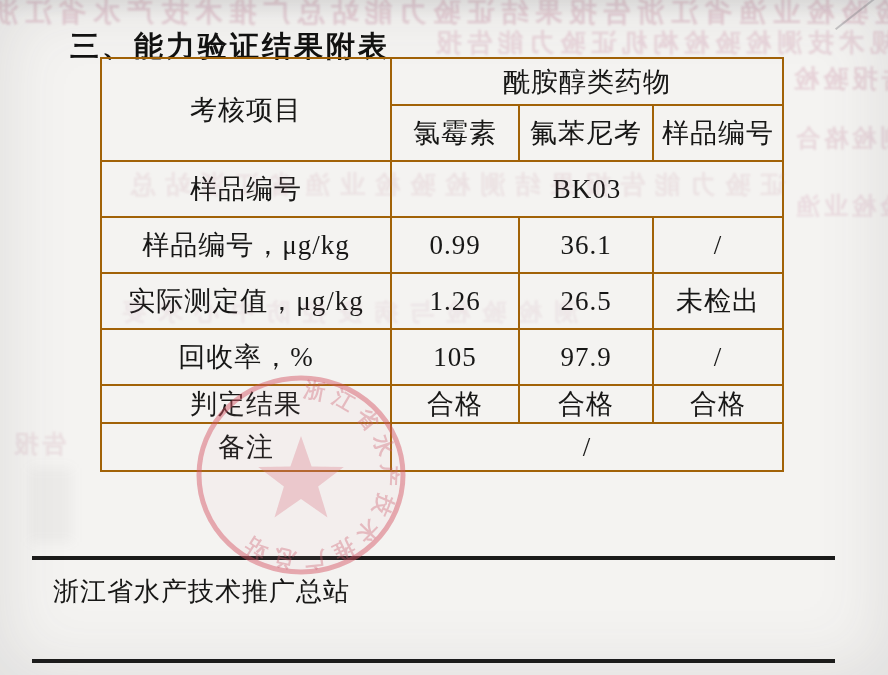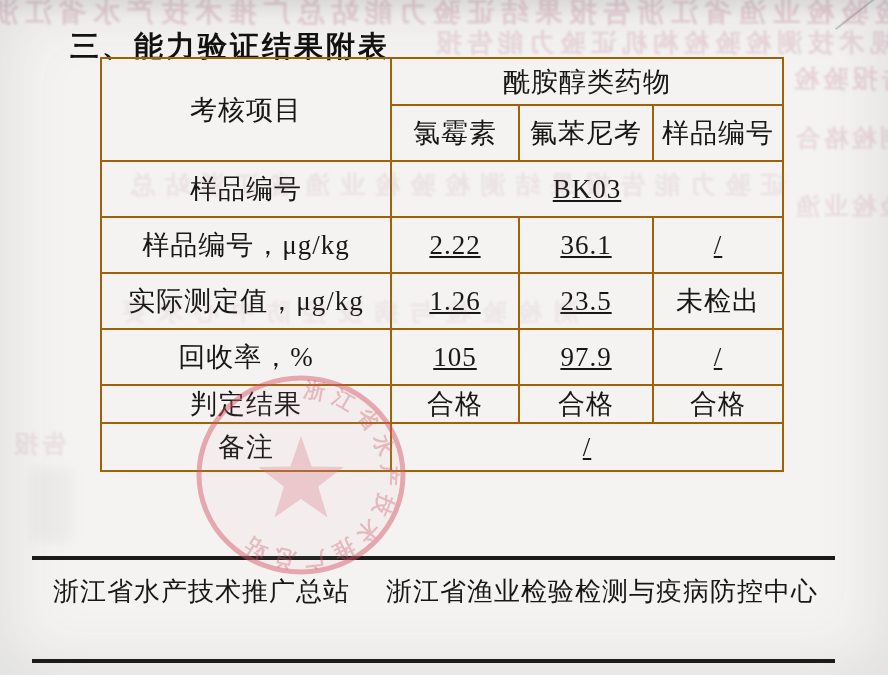--- a/index.html
+++ b/index.html
@@ -32,21 +32,21 @@
     background:transparent;
   }
   table.results td{border:2px solid #a16207;padding:0;font-size:27px;letter-spacing:1px;}
   tr.r-group{height:47px;}
   tr.r-drugs{height:56px;}
   tr.r-data{height:56px;margin-left:14px;}
   tr.r-judge{height:34px;}
   tr.r-note{height:48px;padding-left:41px;}
   td.group{font-size:28px;letter-spacing:3px;}
   td.corner{font-size:28px;letter-spacing:3px;}
-  td.num{font-size:28px;letter-spacing:0;text-decoration:underline;}
+  td.num{font-size:28px;letter-spacing:0;}
 
   
   .stamp{position:absolute;left:194px;top:374px;width:214px;height:204px;
     z-index:5;opacity:.9;filter:blur(.5px);pointer-events:none;}
 
   
   .rule{position:absolute;left:32px;width:803px;height:4px;background:#1b1b1a;z-index:4;}
   .rule-top{top:556px;}
   .rule-bottom{top:659px;}
   .orgs{position:absolute;left:53px;top:574px;z-index:4;display:flex;gap:36px;
@@ -91,28 +91,28 @@
         <td>氯霉素</td>
         <td>氟苯尼考</td>
         <td>样品编号</td>
       </tr>
       <tr class="r-data">
         <td>样品编号</td>
         <td class="num" colspan="3">BK03</td>
       </tr>
       <tr class="r-data">
         <td>样品编号，μg/kg</td>
-        <td class="num">2.22</td>
+        <td class="num">0.99</td>
         <td class="num">36.1</td>
         <td class="num">/</td>
       </tr>
       <tr class="r-data">
         <td>实际测定值，μg/kg</td>
         <td class="num">1.26</td>
-        <td class="num">23.5</td>
+        <td class="num">26.5</td>
         <td>未检出</td>
       </tr>
       <tr class="r-data">
         <td>回收率，%</td>
         <td class="num">105</td>
         <td class="num">97.9</td>
         <td class="num">/</td>
       </tr>
       <tr class="r-judge">
         <td>判定结果</td>
@@ -134,18 +134,17 @@
       <path id="ring-path" d="M 107,23 A 81,78 0 1 1 106.9,23"></path>
     </defs>
     <text font-size="21" letter-spacing="7" fill="rgba(205,92,110,0.40)" font-family="Liberation Sans, sans-serif" font-weight="700">
       <textPath href="#ring-path" startOffset="2">浙江省水产技术推广总站</textPath>
     </text>
   </svg>
 
   <div class="rule rule-top"></div>
   <div class="orgs">
     <span>浙江省水产技术推广总站</span>
-    <span>浙江省渔业检验检测与疫病防控中心</span>
   </div>
   <div class="rule rule-bottom"></div>
 
   <div class="vignette"></div>
 </div>
 
 </body></html>

